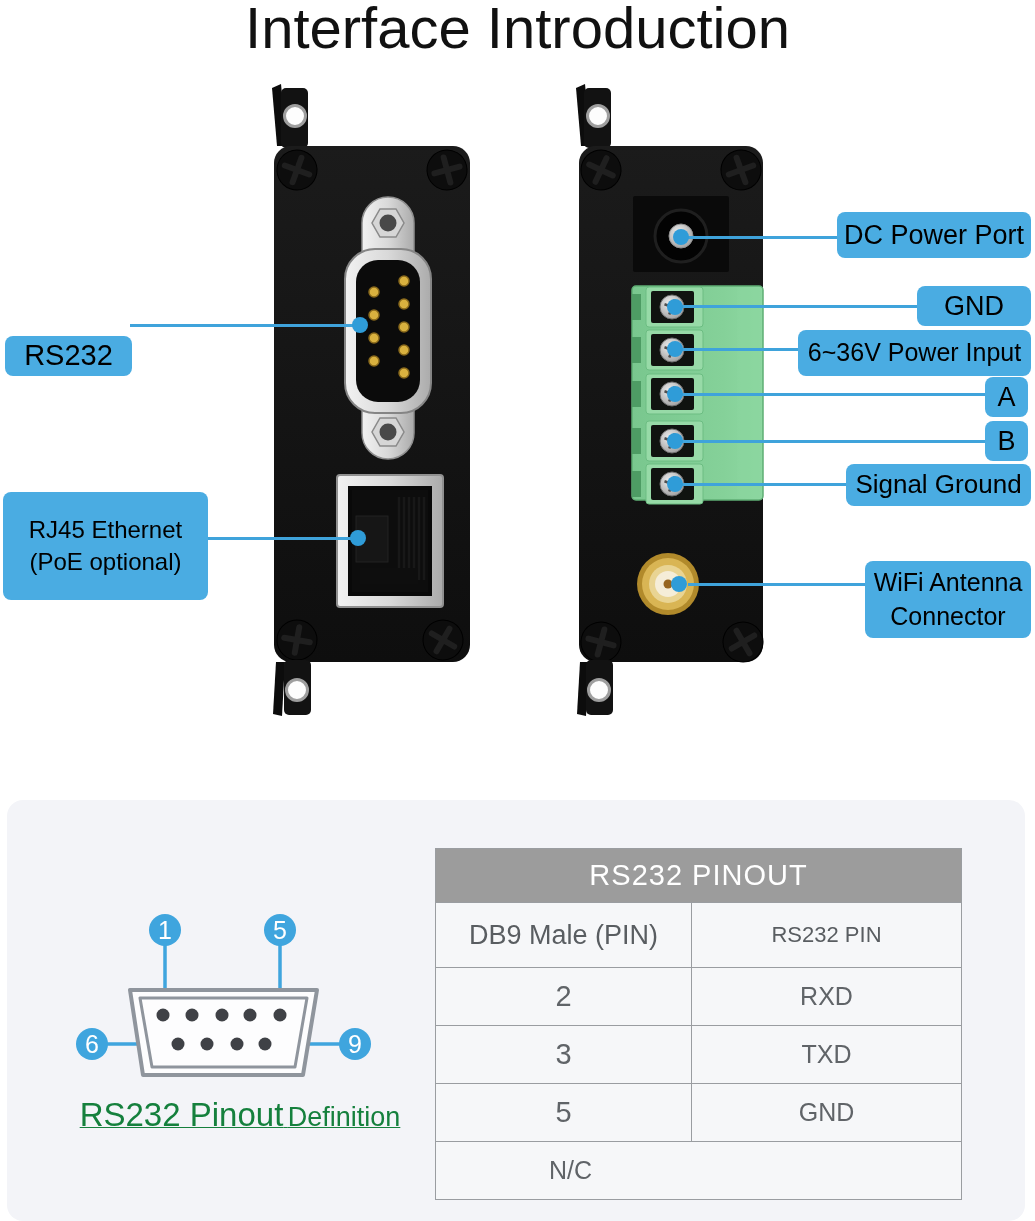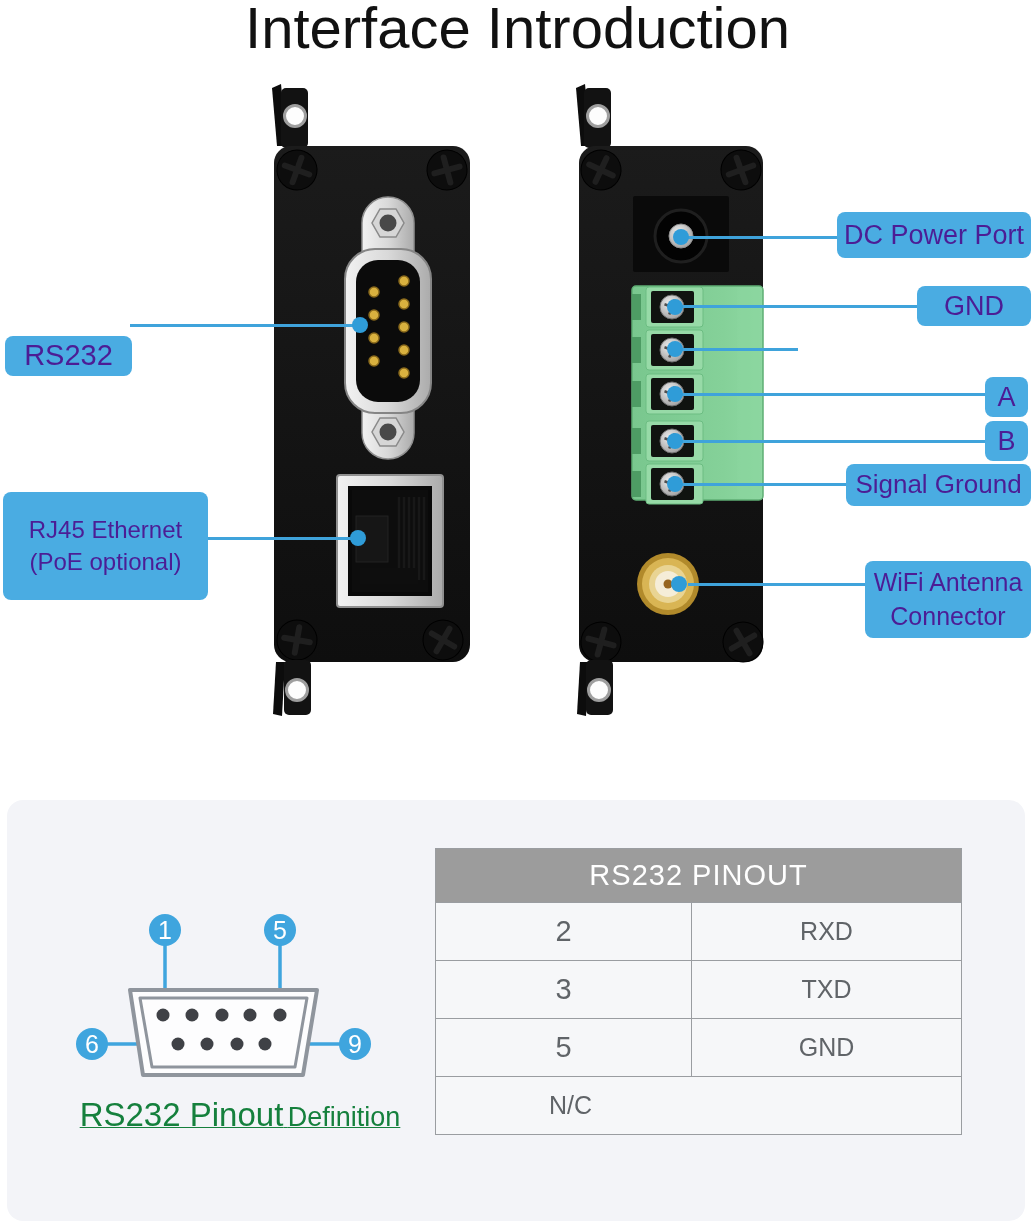--- a/index.html
+++ b/index.html
@@ -3,21 +3,21 @@
 <meta charset="utf-8">
 <style>
   html,body{margin:0;padding:0;background:#fff;}
   .canvas{position:relative;width:1035px;height:1221px;background:#fff;overflow:hidden;
           font-family:"Liberation Sans", sans-serif;padding-left:42px;}
   .title{position:absolute;top:-6px;left:0;width:1035px;text-align:center;
          font-size:58px;font-weight:400;color:#111;letter-spacing:0px;margin:0;}
   
   .devices{position:absolute;left:0;top:0;}
   
-  .co{position:absolute;background:#4AACE2;color:#4c1d95;border-radius:8px;
+  .co{position:absolute;background:#4AACE2;color:#000000;border-radius:8px;
       display:flex;align-items:center;justify-content:center;text-align:center;
       line-height:1.35;}
   .co-line{position:absolute;height:3px;background:#3FA3DB;}
   .co-dot{position:absolute;width:16px;height:16px;border-radius:50%;background:#2F9CD8;}
   
   .panel{position:absolute;left:7px;top:800px;width:1018px;height:421px;
          background:#F3F4F8;border-radius:16px;}
   .pin-caption{position:absolute;left:70px;top:1096px;width:340px;text-align:center;
                color:#15803d;white-space:nowrap;text-decoration:underline;}
   .pin-caption .main{font-size:33px;}
@@ -235,20 +235,21 @@
 
   <div class="co" style="left:3px;top:492px;width:205px;height:108px;font-size:24px;flex-direction:column;">
     <span>RJ45 Ethernet</span>
     <span>(PoE optional)</span>
   </div>
 
   <div class="co" style="left:837px;top:212px;width:194px;height:46px;font-size:27px;">DC Power Port</div>
 
   <div class="co" style="left:917px;top:286px;width:114px;height:40px;font-size:27px;">GND</div>
 
+  <div class="co" style="left:798px;top:330px;width:233px;height:46px;font-size:25px;">6~36V Power Input</div>
 
   <div class="co" style="left:985px;top:377px;width:43px;height:40px;font-size:27px;">A</div>
 
   <div class="co" style="left:985px;top:421px;width:43px;height:40px;font-size:27px;">B</div>
 
   <div class="co" style="left:846px;top:464px;width:185px;height:42px;font-size:26px;">Signal Ground</div>
 
   <div class="co" style="left:865px;top:561px;width:166px;height:77px;font-size:25px;flex-direction:column;">
     <span>WiFi Antenna</span>
     <span>Connector</span>
@@ -300,20 +301,24 @@
     </g>
   </svg>
 
   <div class="pin-caption">
     <span class="main">RS232 Pinout</span>
     <span class="sub">Definition</span>
   </div>
 
   <div class="ptable">
     <div class="t-header">RS232 PINOUT</div>
+    <div class="t-row t-colhead">
+      <div class="t-cell c-left">DB9 Male (PIN)</div>
+      <div class="t-cell c-right">RS232 PIN</div>
+    </div>
     <div class="t-row t-data">
       <div class="t-cell c-left">2</div>
       <div class="t-cell c-right">RXD</div>
     </div>
     <div class="t-row t-data">
       <div class="t-cell c-left">3</div>
       <div class="t-cell c-right">TXD</div>
     </div>
     <div class="t-row t-data">
       <div class="t-cell c-left">5</div>

